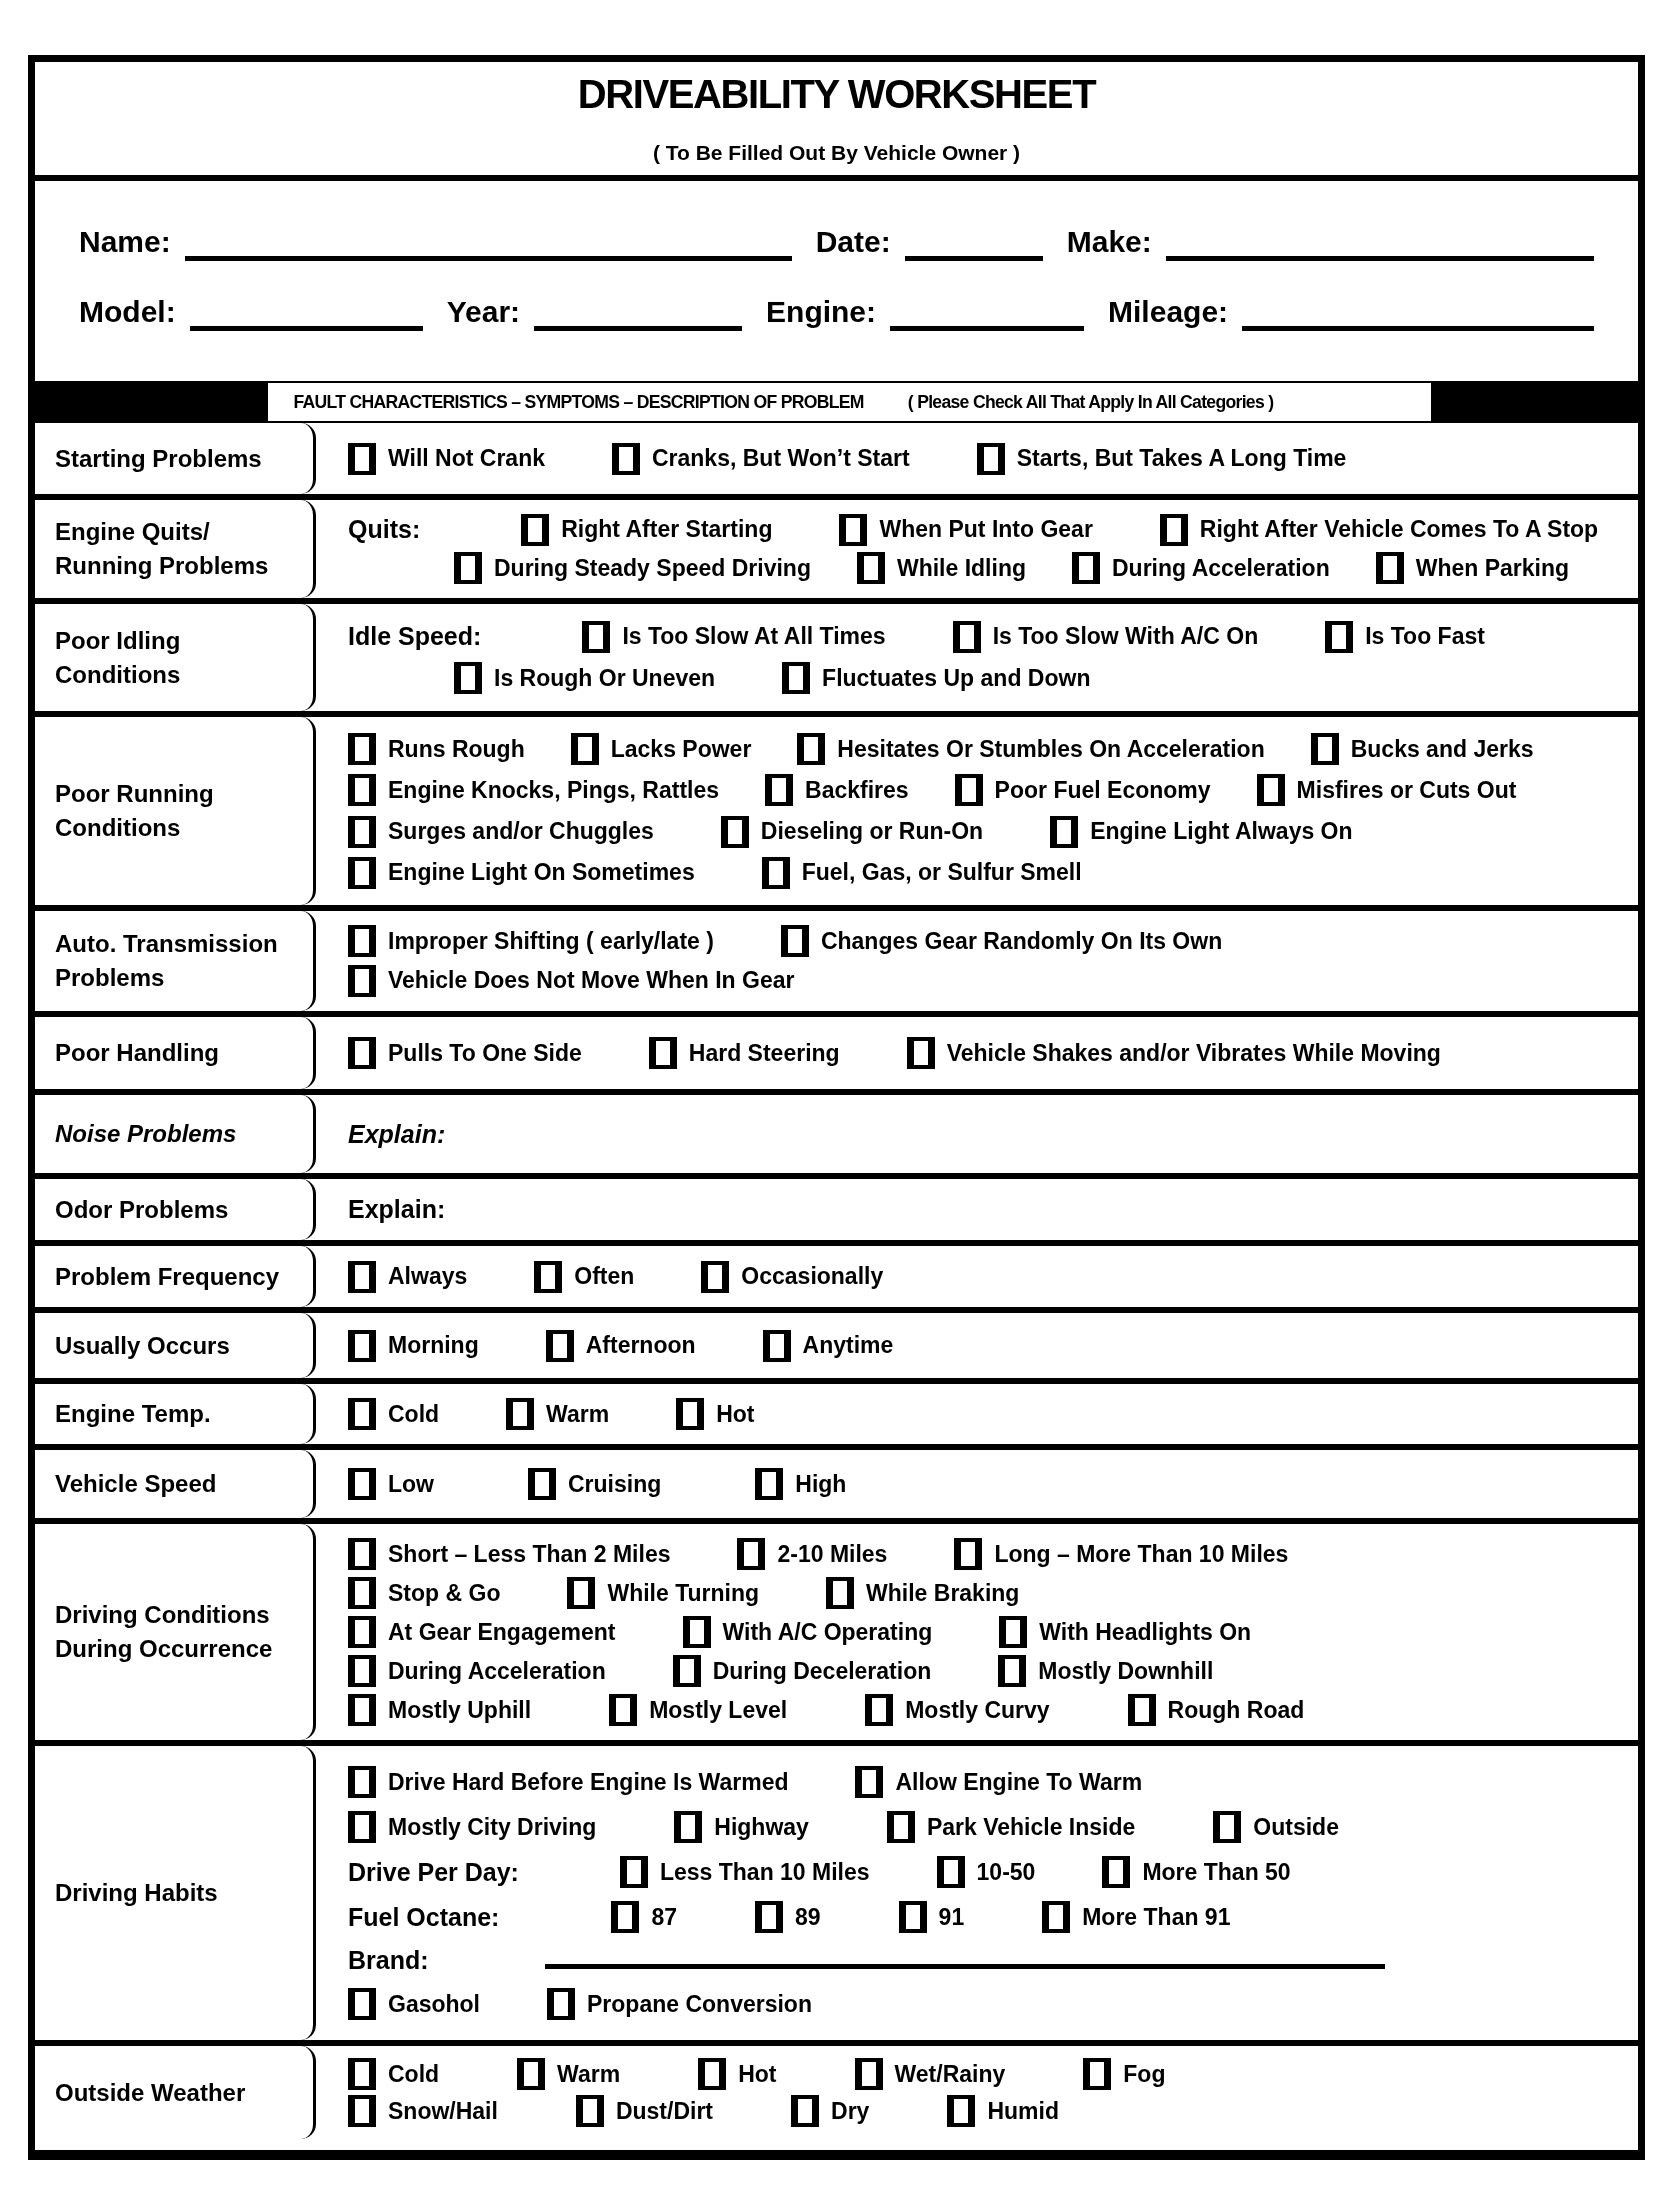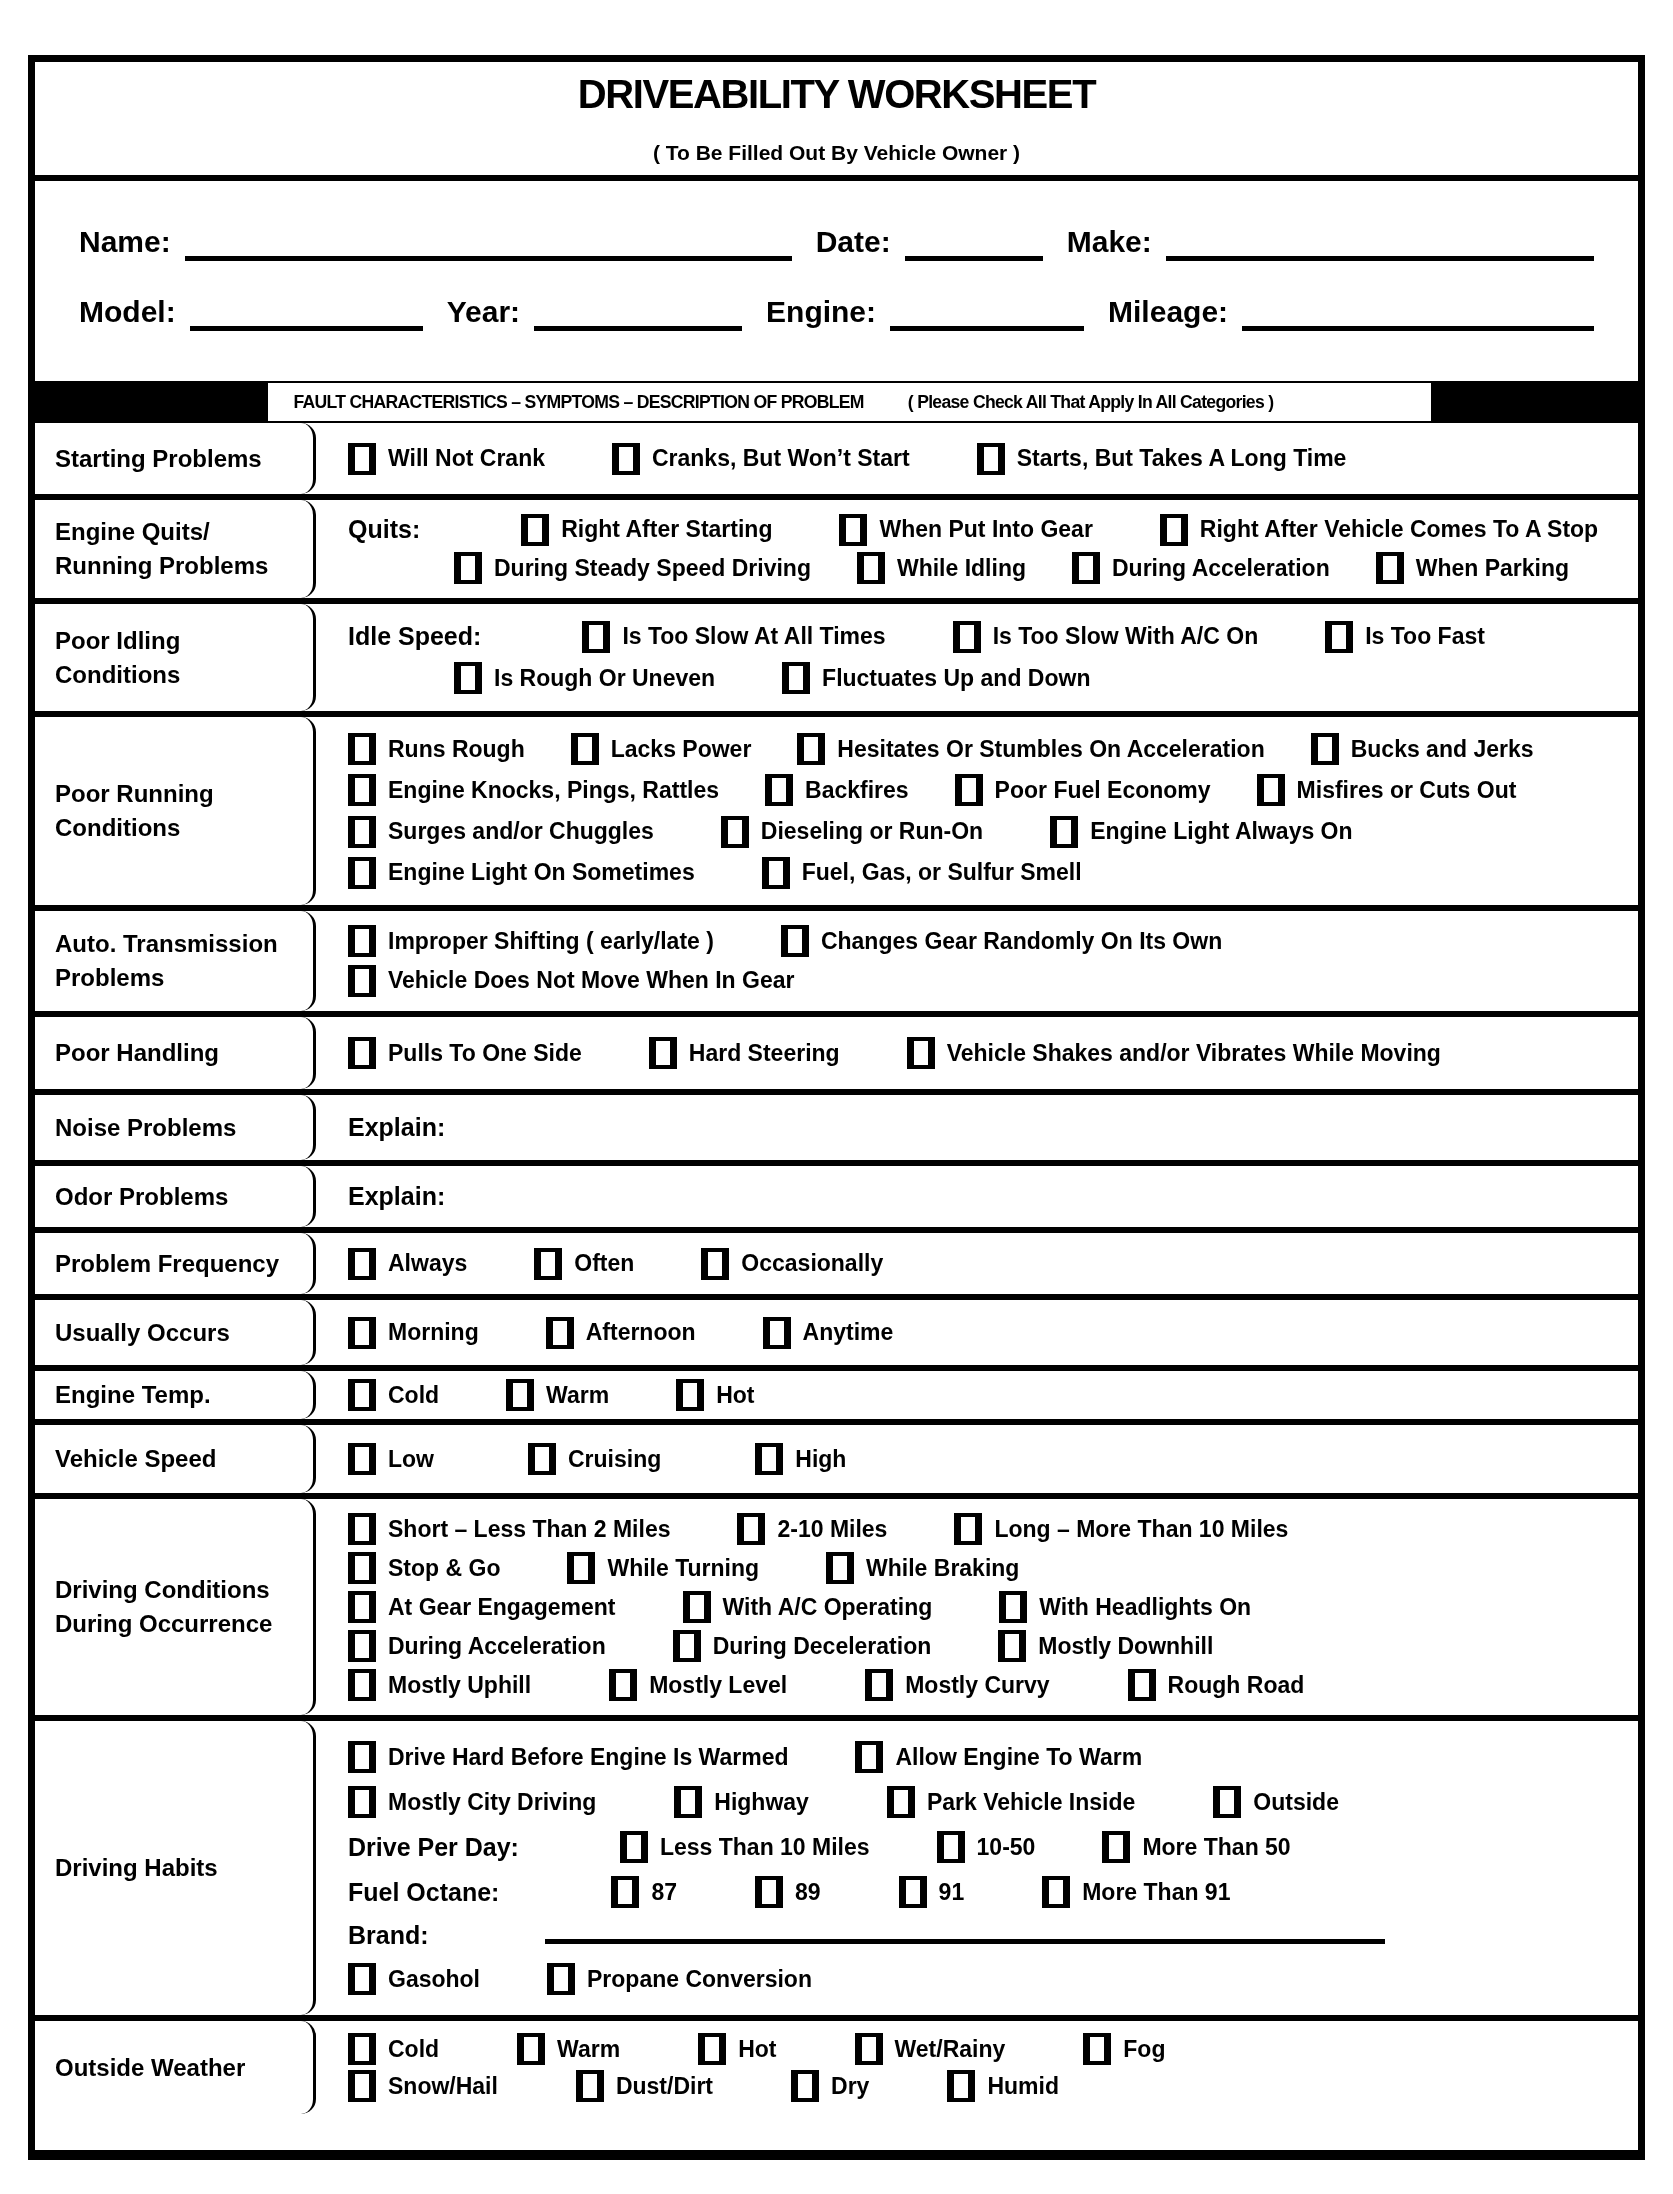--- a/index.html
+++ b/index.html
@@ -50,25 +50,25 @@
   
   .table { flex:1; display:flex; flex-direction:column; }
   .trow { display:flex; flex:none; border-top:6.4px solid #000; }
   .trow:first-child { border-top:none; }
   .table .trow:nth-child(1)  { height:71px; }
   .table .trow:nth-child(2)  { height:104px; }
   .table .trow:nth-child(3)  { height:113px; }
   .table .trow:nth-child(4)  { height:194px; }
   .table .trow:nth-child(5)  { height:106px; }
   .table .trow:nth-child(6)  { height:78px; }
-  .table .trow:nth-child(7)  { height:71px; }
+  .table .trow:nth-child(7)  { height:84px;font-style:italic; }
   .table .trow:nth-child(8)  { height:67px;  }
   .table .trow:nth-child(9)  { height:67px; }
   .table .trow:nth-child(10) { height:71px; }
-  .table .trow:nth-child(11) { height:54px; }
+  .table .trow:nth-child(11) { height:66px; }
   .table .trow:nth-child(12) { height:74px; }
   .table .trow:nth-child(13) { height:222px; }
   .table .trow:nth-child(14) { height:300px; }
   .table .trow:nth-child(15) { height:99px; }
 
   .cat {
     width:281px; flex:none; border-right:3.5px solid #000;
     display:flex; align-items:center; padding:5.6px 10px 5.6px 20px;border-radius:15px;
   }
   .cat-label { font-size:24px; font-weight:bold; line-height:1.4; white-space:pre-line; }

